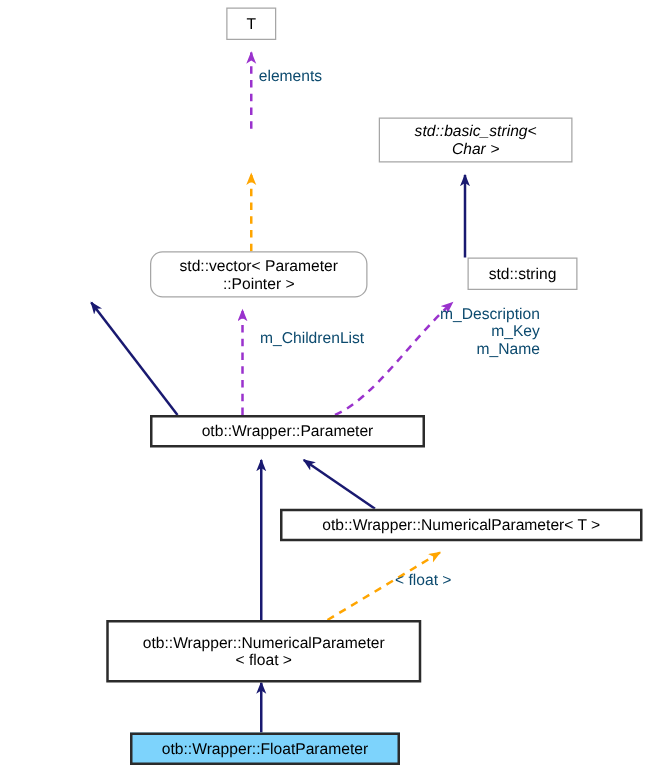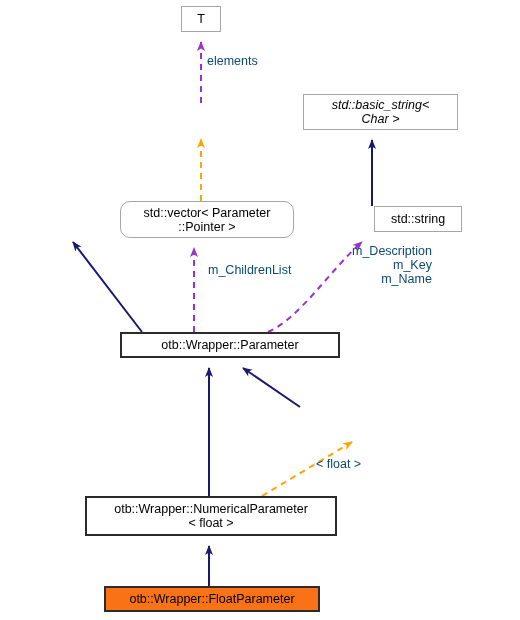--- a/index.html
+++ b/index.html
@@ -34,21 +34,21 @@
     background: #ffffff;
     border: 1px solid #a6a6a6;
     white-space: pre-line;
     z-index: 5;
   }
   .node.strong {
     border: 2px solid #2b2b2b;
   }
   .node.highlight {
     border: 2px solid #2b2b2b;
-    background: #f97316;
+    background: #7dd3fc;
   }
   .edge-label {
     position: absolute;
     font-size: 12.5px;
     line-height: 14px;
     color: #0c4a6e;
     text-align: right;
     white-space: pre-line;
     z-index: 6;
   }
@@ -99,22 +99,23 @@
 Char &gt;</div>
 
 
   <div class="node" style="left:120px;top:201px;width:174px;height:37px;border-radius:10px;">std::vector&lt; Parameter
 ::Pointer &gt;</div>
 
   <div class="node" style="left:330px;top:206px;width:88px;height:26px;margin-left:44px;">std::string</div>
 
   <div class="node strong" style="left:120px;top:332px;width:220px;height:26px;">otb::Wrapper::Parameter</div>
 
+  <div class="node strong" style="left:224px;top:407px;width:290px;height:26px;">otb::Wrapper::NumericalParameter&lt; T &gt;</div>
 
-  <div class="node strong" style="left:85px;top:496px;width:252px;height:40px;">otb::Wrapper::NumericalParameter
+  <div class="node strong" style="left:85px;top:496px;width:252px;height:50px;">otb::Wrapper::NumericalParameter
 &lt; float &gt;</div>
 
   <div class="node highlight" style="left:104px;top:586px;width:216px;height:26px;">otb::Wrapper::FloatParameter</div>
 
   <div class="edge-label" style="left:207px;top:54px;">elements</div>
 
 
   <div class="edge-label" style="left:208px;top:263px;">m_ChildrenList</div>
 
   <div class="edge-label" style="left:352px;top:244px;">m_Description

